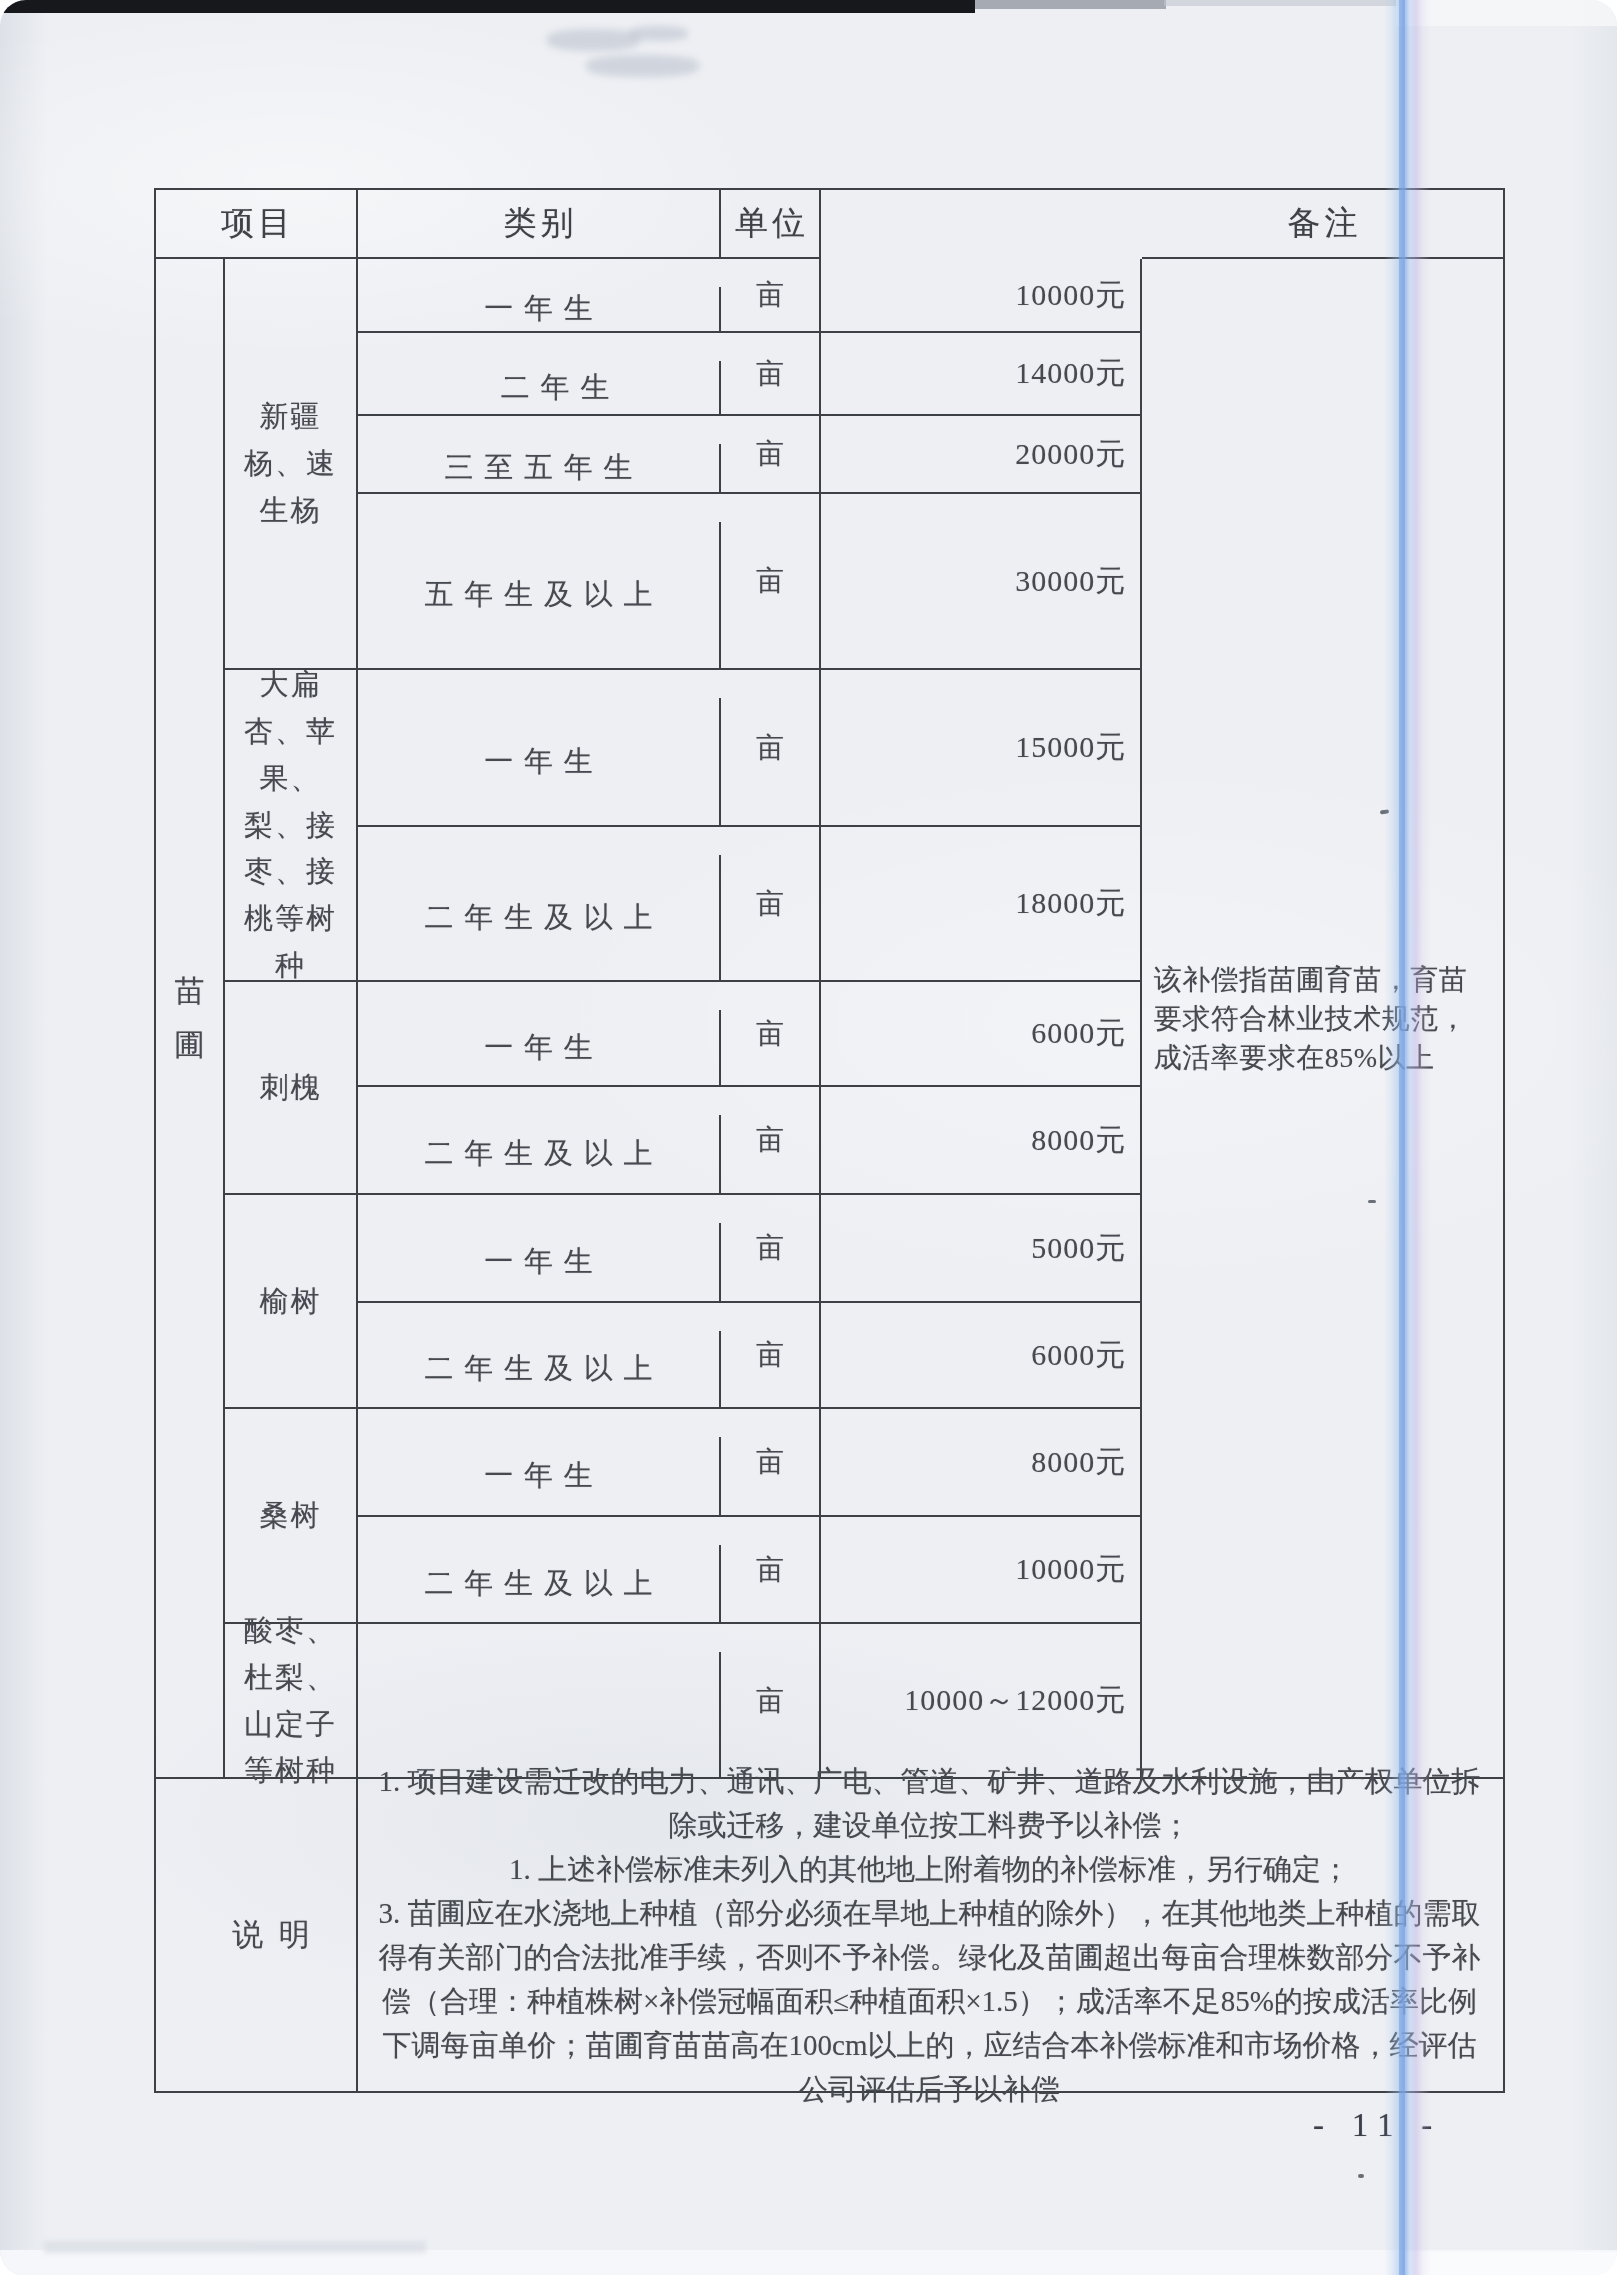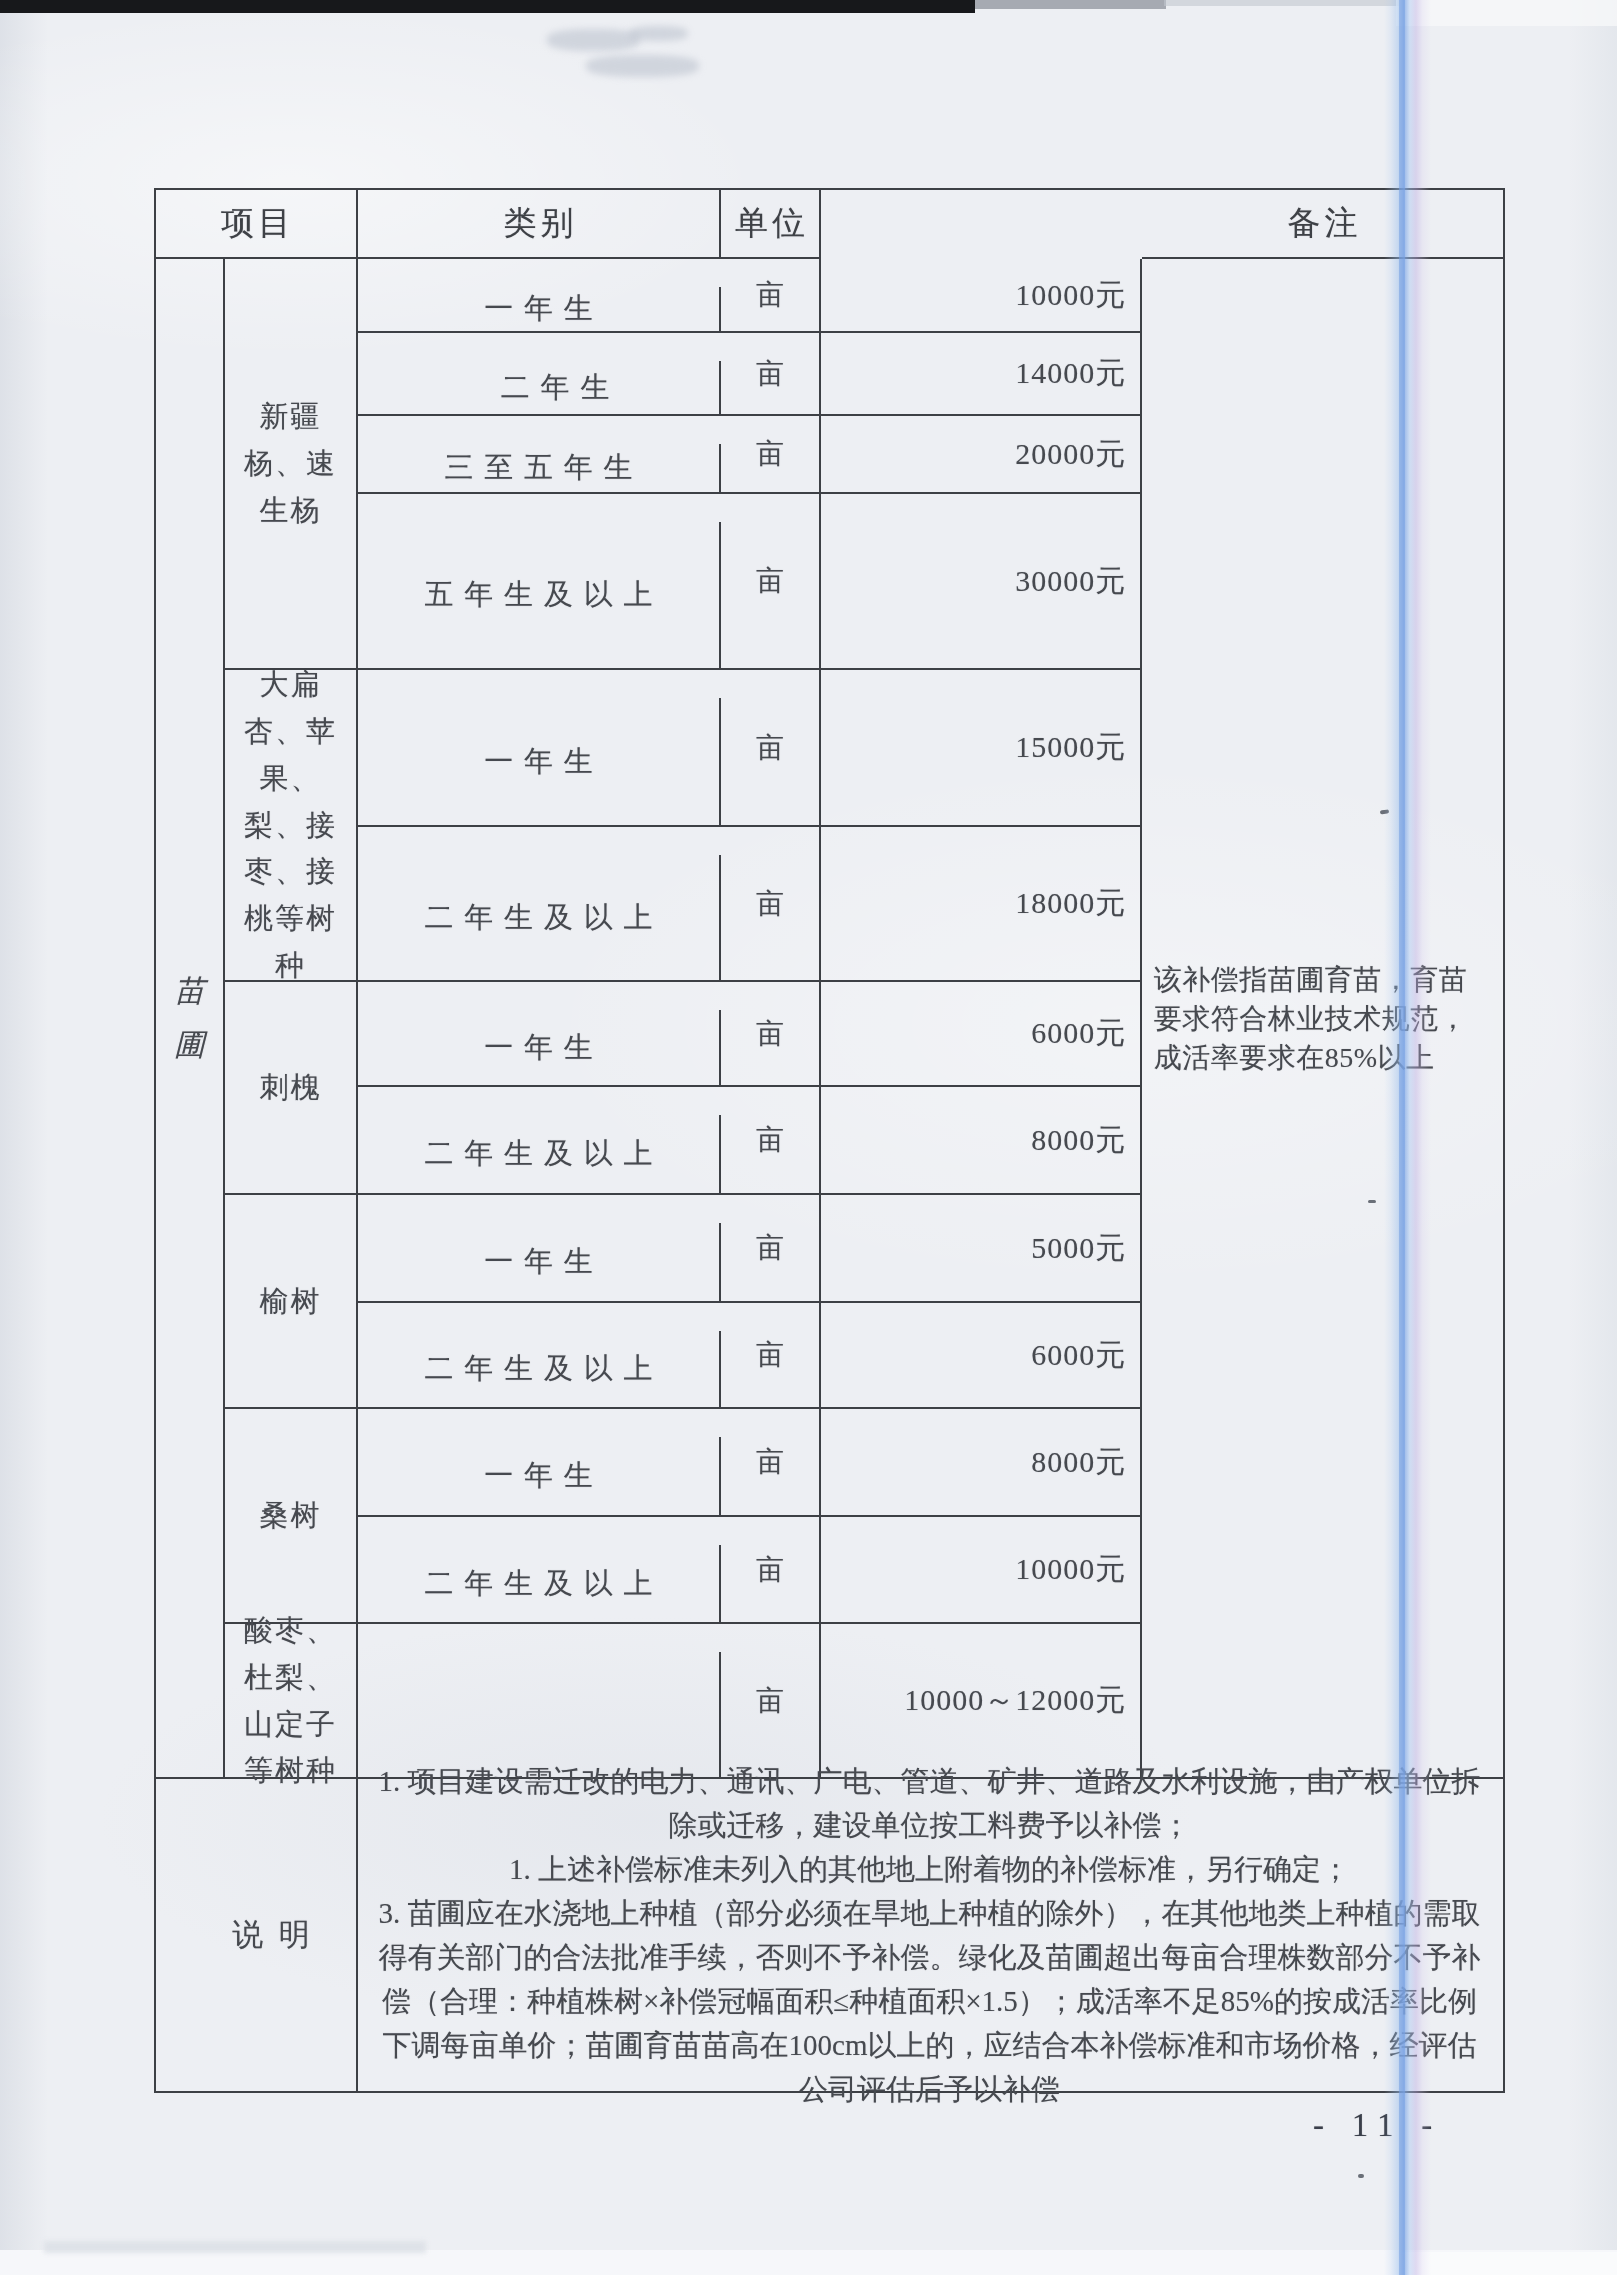--- a/index.html
+++ b/index.html
@@ -11,20 +11,21 @@
   body{width:1617px;height:2276px;font-family:"Liberation Serif","DejaVu Serif",serif;}
   .page{
     position:relative;width:1617px;height:2276px;overflow:hidden;
     background:
       radial-gradient(ellipse 686px 255px at 18% 8%, rgba(255,255,255,.45), transparent 70%),
       radial-gradient(ellipse 882px 392px at 70% 45%, rgba(255,255,255,.30), transparent 70%),
       radial-gradient(ellipse 784px 294px at 40% 80%, rgba(205,210,220,.25), transparent 70%),
       linear-gradient(90deg, rgba(198,204,214,.40), rgba(198,204,214,0) 3%, rgba(198,204,214,0) 97%, rgba(210,216,224,.35)),
       var(--paper);
     color:var(--ink);
+    border-radius:26px;
   }
   
   .topbar{position:absolute;left:0;top:0;width:975px;height:12.7px;background:#17181b;}
   .topbar2{position:absolute;left:975px;top:0;width:191px;height:8.8px;background:#8d939c;opacity:.75;}
   .topbar3{position:absolute;left:1164px;top:0;width:235px;height:5.9px;background:#c2c7cf;opacity:.6;}
   .topcorner{position:absolute;right:0;top:0;width:221px;height:25.5px;background:#f6f7f9;opacity:.8;}
   .smudge{position:absolute;background:#b9c0cc;filter:blur(3.9px);opacity:.55;border-radius:40%;}
   .botstrip{position:absolute;left:0;top:2250px;width:1617px;height:25.5px;background:#f6f7fa;}
   .botblob{position:absolute;left:44px;top:2241px;width:382px;height:11.8px;background:#dde1e7;filter:blur(2.9px);opacity:.9;}
   .botcorner{position:absolute;left:1402px;top:2252px;width:216px;height:23.5px;background:#fafbfc;}
@@ -84,21 +85,21 @@
   <div class="topcorner"></div>
   <div class="smudge" style="left:547px;top:29px;width:93px;height:21.6px;"></div>
   <div class="smudge" style="left:586px;top:55px;width:113px;height:21.6px;"></div>
   <div class="smudge" style="left:629px;top:25.5px;width:59px;height:15.7px;"></div>
 
   <div class="grid" id="tbl">
       <div class="cell th" style="grid-area: 1 / 1 / auto / span 2;">项目</div>
       <div class="cell th" style="grid-area: 1 / 3;">类别</div>
       <div class="cell th" style="grid-area: 1 / 4;">单位</div>
       <div class="cell th edge-r" style="grid-area: 1 / 6;">备注</div>
-      <div class="cell project" style="grid-area: 2 / 1 / span 13; font-style: italic;">
+      <div class="cell project" style="grid-area: 2 / 1 / span 13;">
         <div class="stack">苗圃</div>
       </div>
       <div class="cell group" style="grid-area: 2 / 2 / span 4;">新疆杨、速生杨</div>
       <div class="cell cat" style="grid-area: 2 / 3;">一年生</div>
       <div class="cell unit" style="grid-area: 2 / 4;">亩</div>
       <div class="cell std" style="grid-area: 2 / 5;">10000元</div>
       <div class="cell cat" style="grid-area: 3 / 3; padding-left: 44px;">二年生</div>
       <div class="cell unit" style="grid-area: 3 / 4;">亩</div>
       <div class="cell std" style="grid-area: 3 / 5;">14000元</div>
       <div class="cell cat" style="grid-area: 4 / 3;">三至五年生</div>

